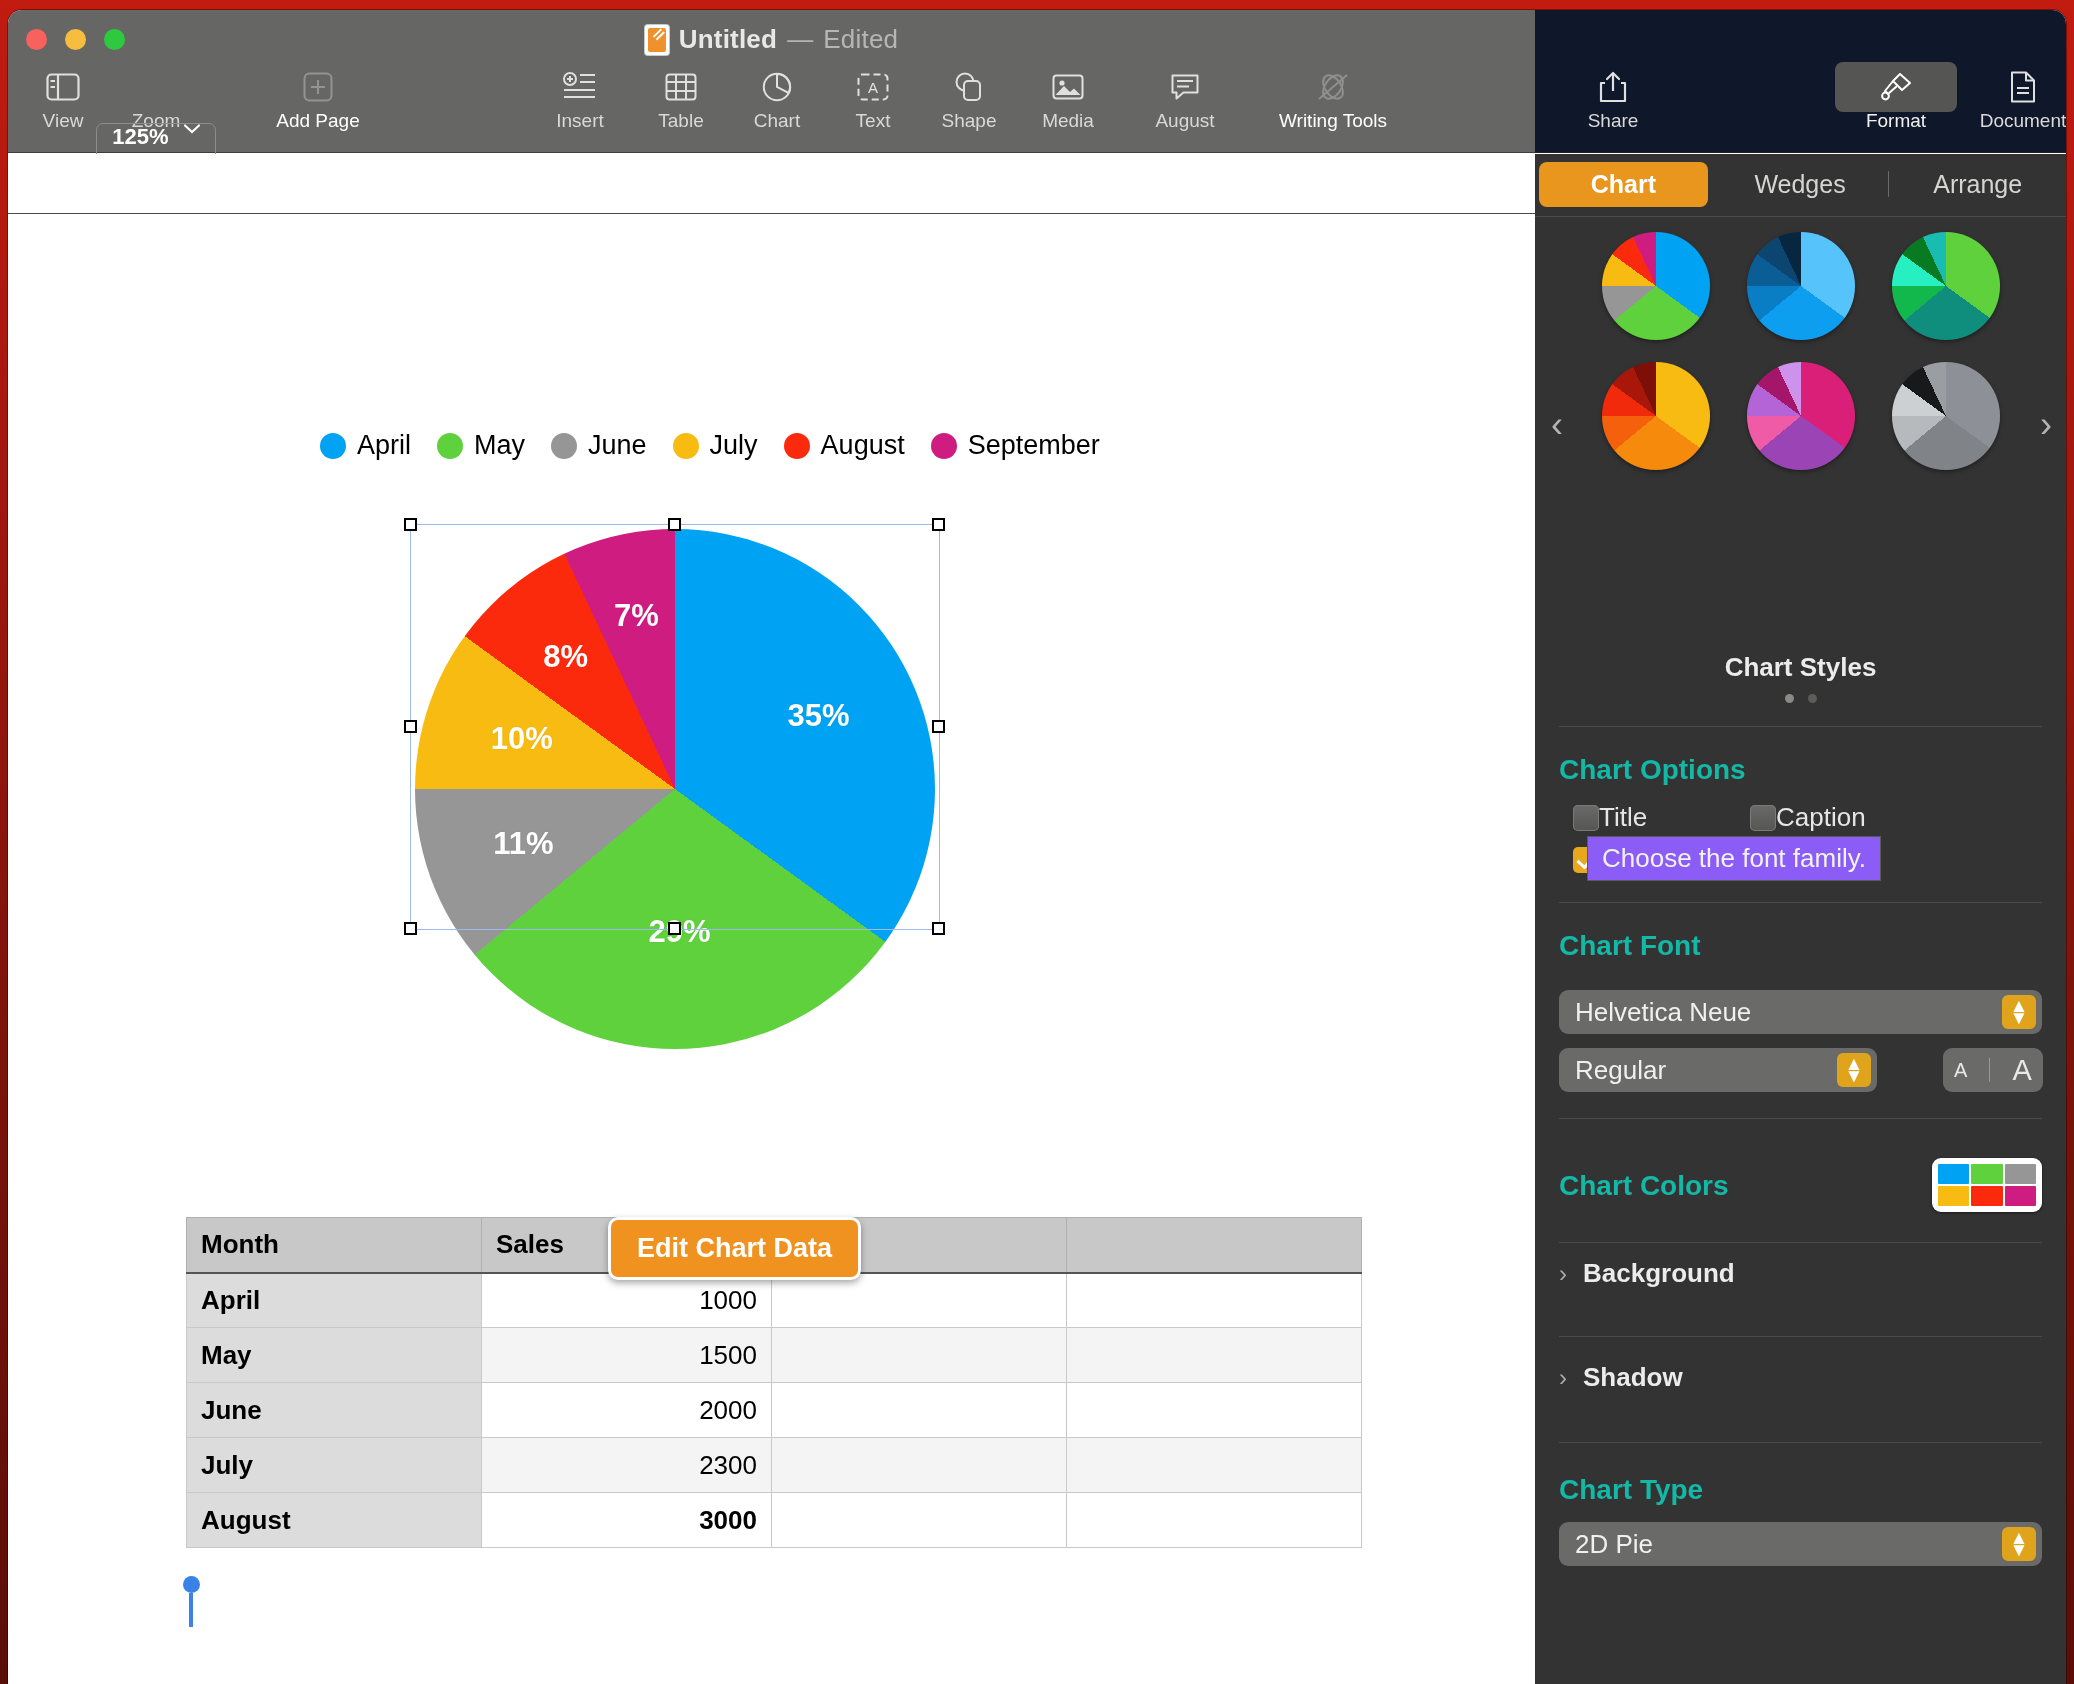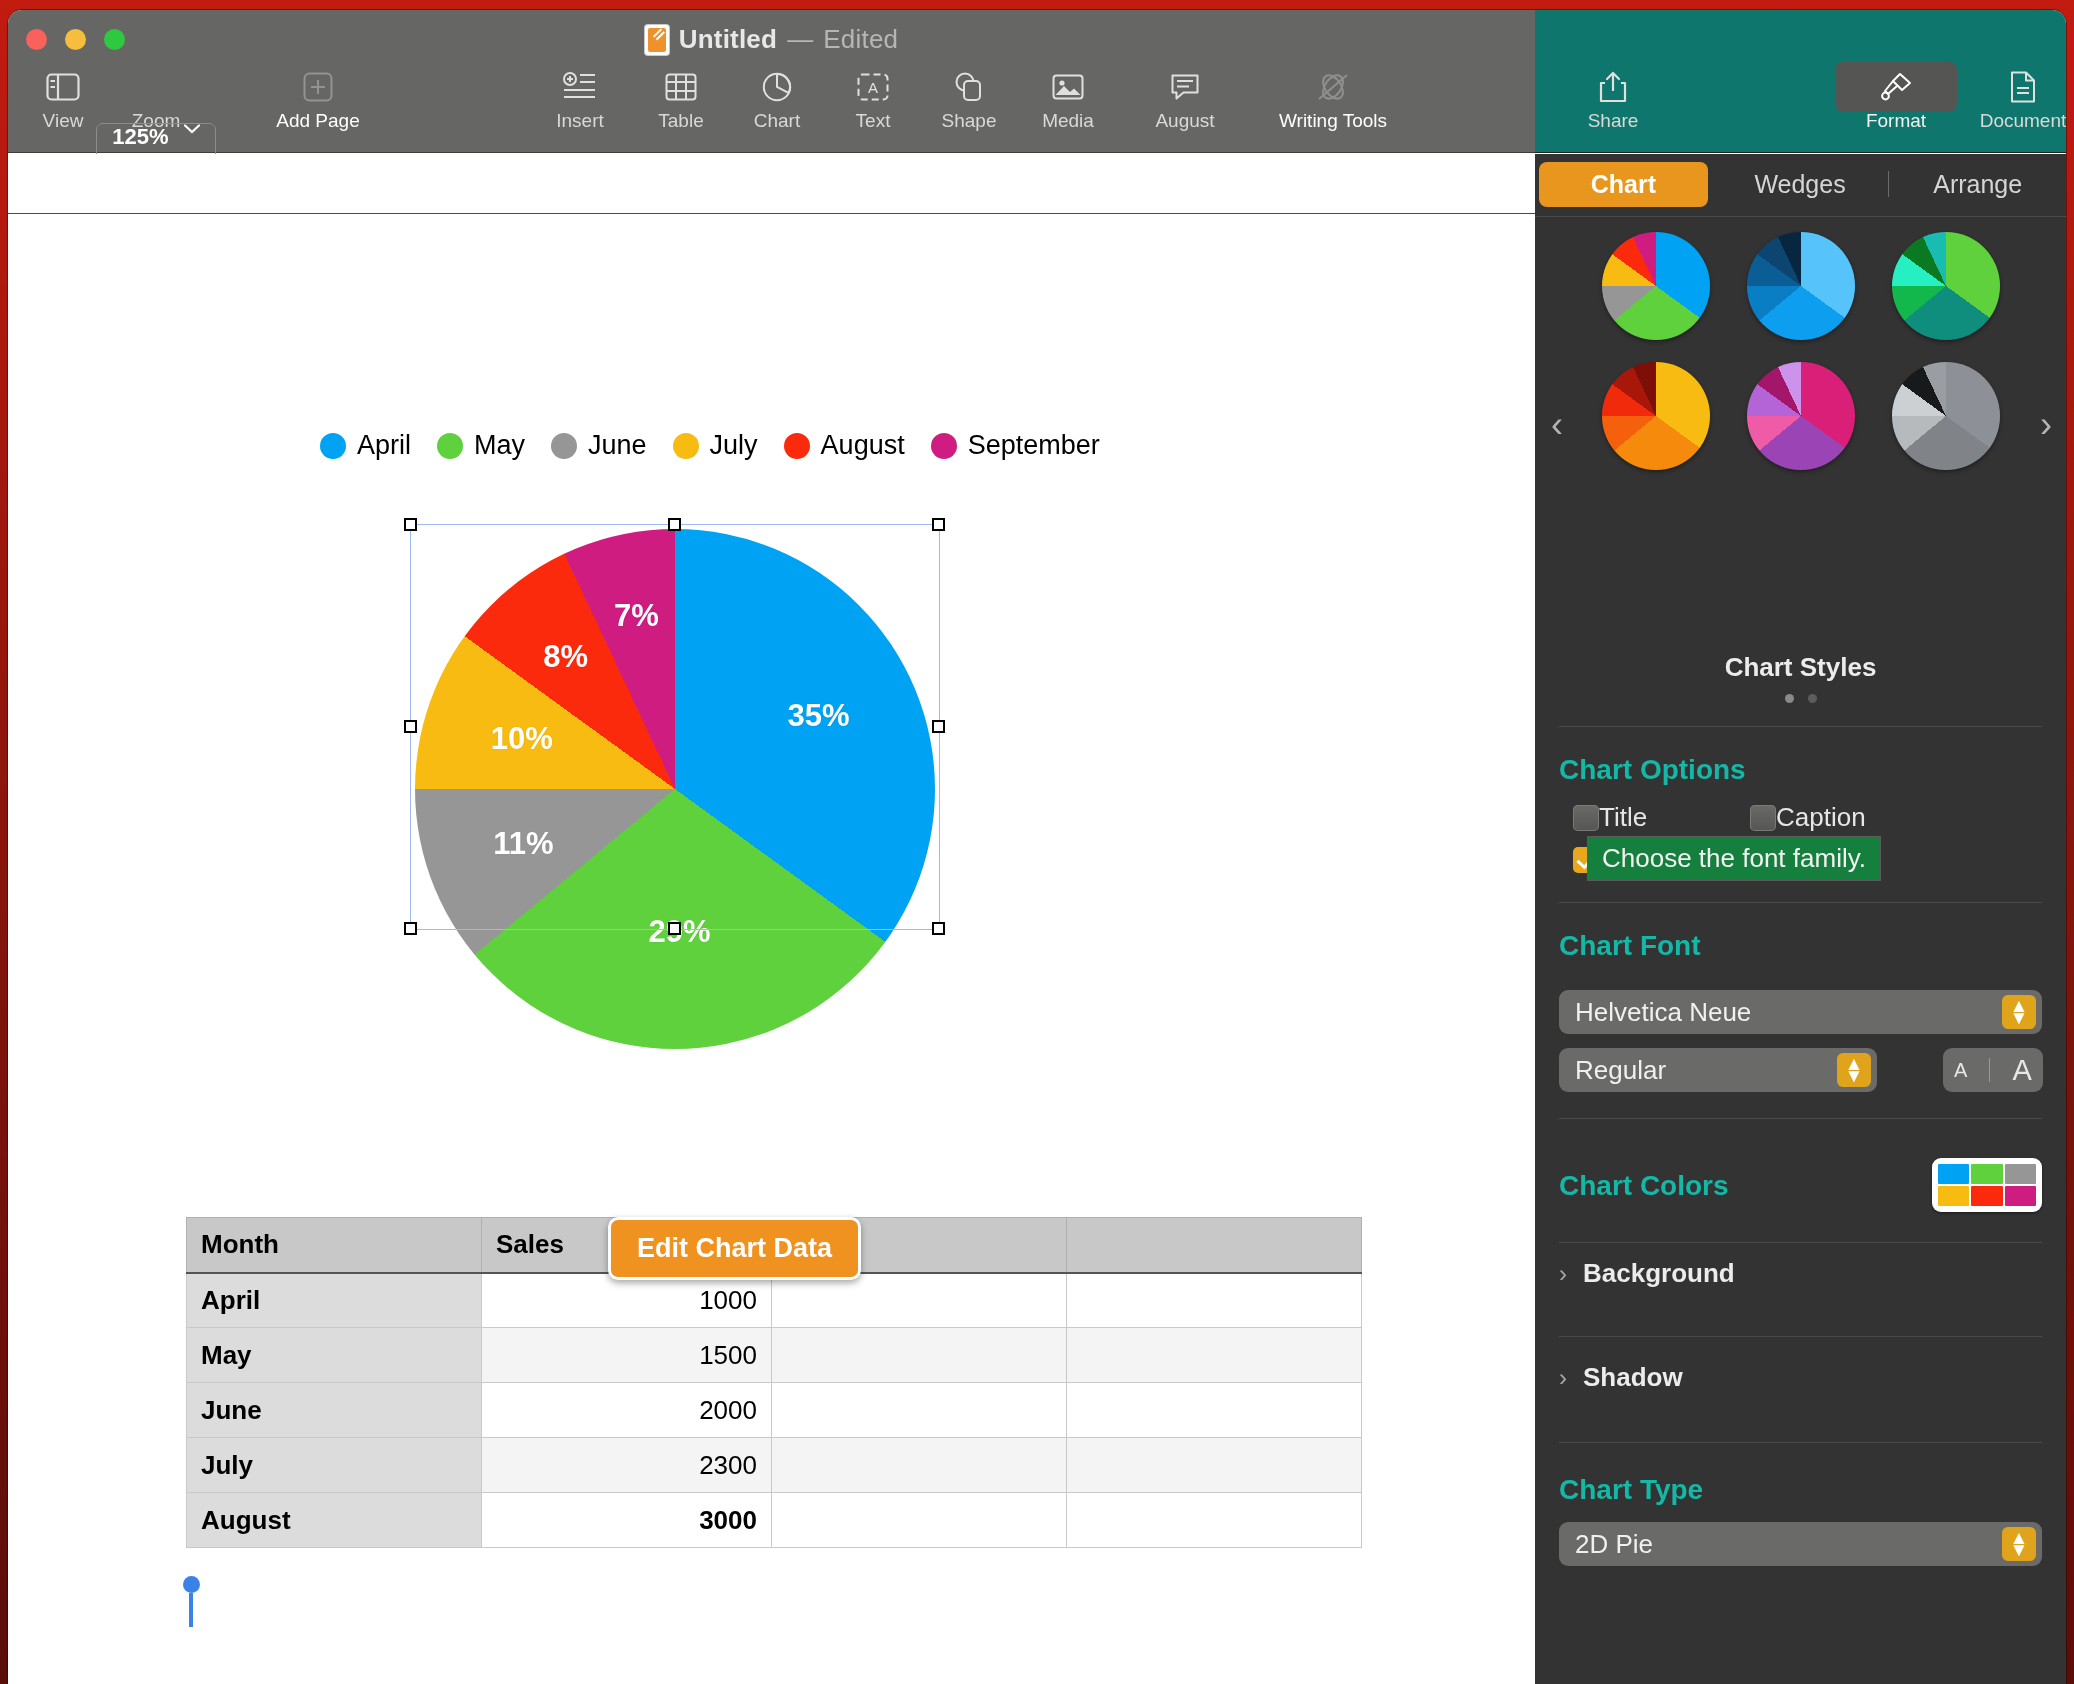--- a/index.html
+++ b/index.html
@@ -30,21 +30,21 @@
   
   #toolbar {
     position: absolute; left:0; top:0;
     width: 1527px; height: 143px;
     background: #666664;
     border-bottom: 1px solid #3d3d3c;
   }
   #toolbar-right {
     position:absolute; left:1527px; top:0;
     width: 531px; height: 143px;
-    background: #0f766e;
+    background: #0f172a;
     border-bottom: 1px solid #222;
   }
   .traffic {
     position:absolute; top:19px; display:flex; gap:18px; left:18px;
   }
   .light { width:21px; height:21px; border-radius:50%; }
   .light.red { background:#f9615c; }
   .light.yellow { background:#f6bd3e; }
   .light.green { background:#2dc93f; }
 
@@ -247,21 +247,21 @@
   }
   .stepper {
     position:absolute; right:6px; top:5px;
     width:34px; height:34px; border-radius:6px;
     background:#e0a41c; display:flex; flex-direction:column;
     align-items:center; justify-content:center; color:#fff; line-height:.62;
     font-size:19px;
   }
   #tooltip {
     position:absolute; left:1579px; top:826px;
-    background:#15803d; color:#f2f2f2;
+    background:#8b5cf6; color:#f2f2f2;
     border:1px solid #5a5a58;
     font-size:26px; padding:6px 14px;
     z-index:40;
     white-space:nowrap;
   }
   .aa-box {
     position:absolute; height:44px; width:100px;
     background:#6a6a68; border-radius:9px;
     display:flex; align-items:center; justify-content:space-around;
     color:#e8e8e6;

